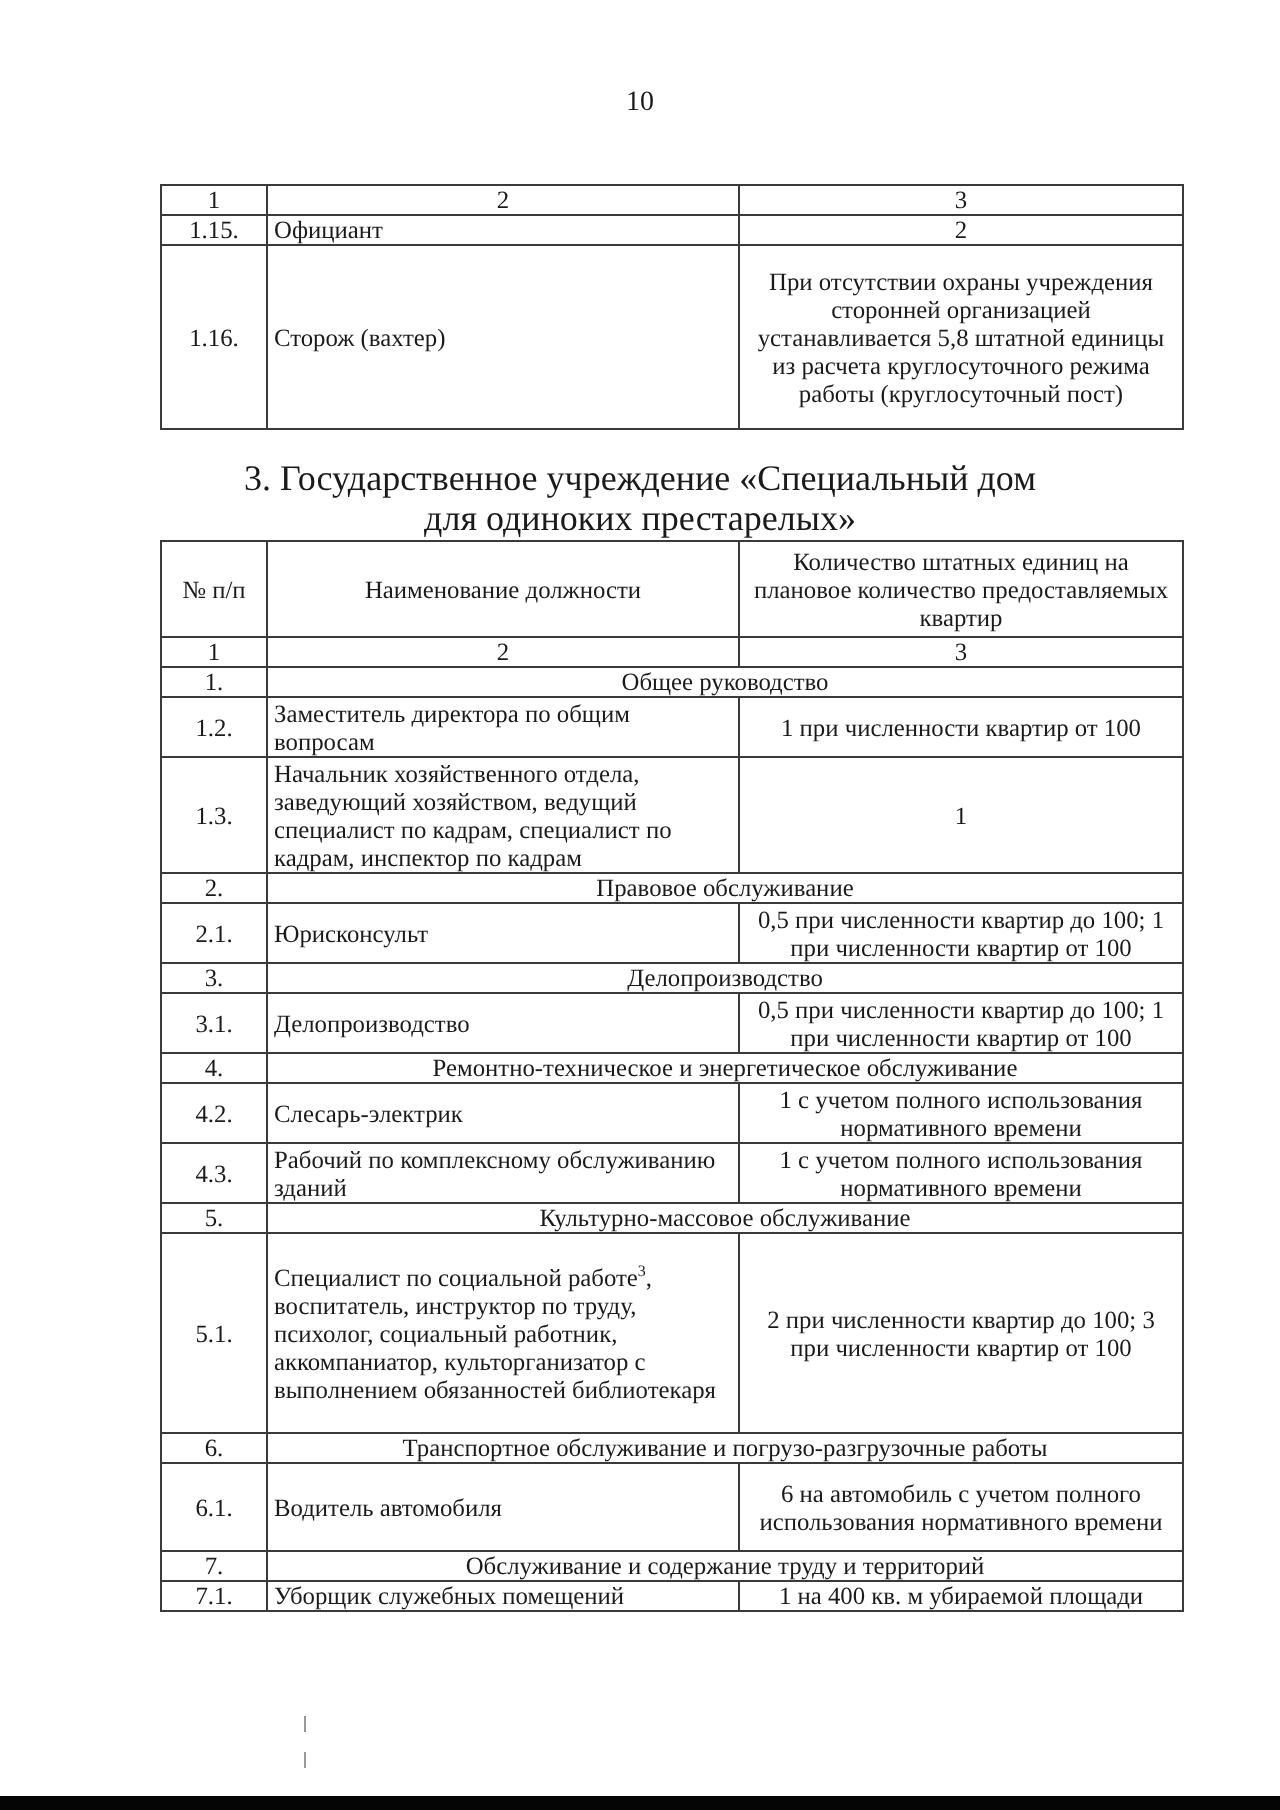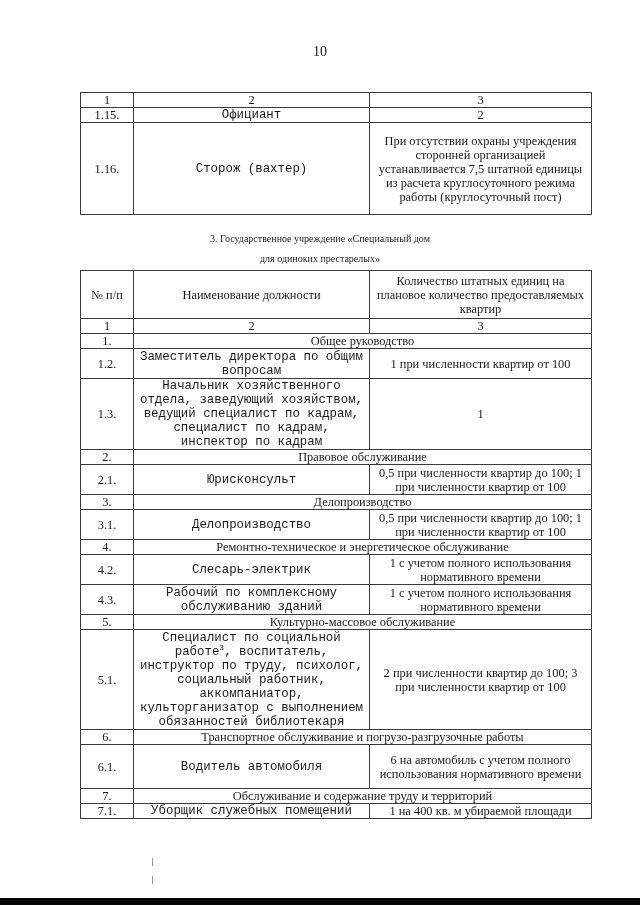--- a/index.html
+++ b/index.html
@@ -15,29 +15,29 @@
     table {
       position: absolute; border-collapse: collapse;
       font-size: 12.4px; line-height: 14px;
       table-layout: fixed;
     }
     td, th {
       border: 1px solid #3a3a3a; padding: 0 3px; font-weight: normal;
       vertical-align: middle;
     }
     .c { text-align: center; }
-    .l { text-align: center; font-family: Liberation Mono, monospace; }
+    .l { text-align: left; }
     #t1 { left: 80px; top: 92px; width: 511px; }
     #t2 { left: 80px; top: 270px; width: 511px; }
     .col1 { width: 53px; }
     .col2 { width: 236px; }
     .col3 { width: 222px; }
     .section-title {
       position: absolute; left: 0; width: 640px; top: 229px;
-      text-align: center; font-size: 10px; line-height: 20px;
+      text-align: center; font-size: 18px; line-height: 20px;
     }
     sup { font-size: 8px; line-height: 0; }
     .scan-band {
       position: absolute; left: 0; right: 0; top: 898px; height: 7px; background: #050505;
     }
     .scan-mark {
       position: absolute; width: 1px; background: #999;
     }
   </style>
 </head>
@@ -58,21 +58,21 @@
     <td class="c">3</td>
   </tr>
   <tr style="height:14px">
     <td class="c">1.15.</td>
     <td class="l">Официант</td>
     <td class="c">2</td>
   </tr>
   <tr style="height:92px">
     <td class="c">1.16.</td>
     <td class="l">Сторож (вахтер)</td>
-    <td class="c">При отсутствии охраны учреждения сторонней организацией устанавливается 7,5 штатной единицы из расчета круглосуточного режима работы (круглосуточный пост)</td>
+    <td class="c">При отсутствии охраны учреждения сторонней организацией устанавливается 5,8 штатной единицы из расчета круглосуточного режима работы (круглосуточный пост)</td>
   </tr>
 </tbody>
   </table>
 
 <div class="section-title">
   <div>3. Государственное учреждение «Специальный дом</div>
   <div>для одиноких престарелых»</div>
 </div>
 
 <table id="t2">

